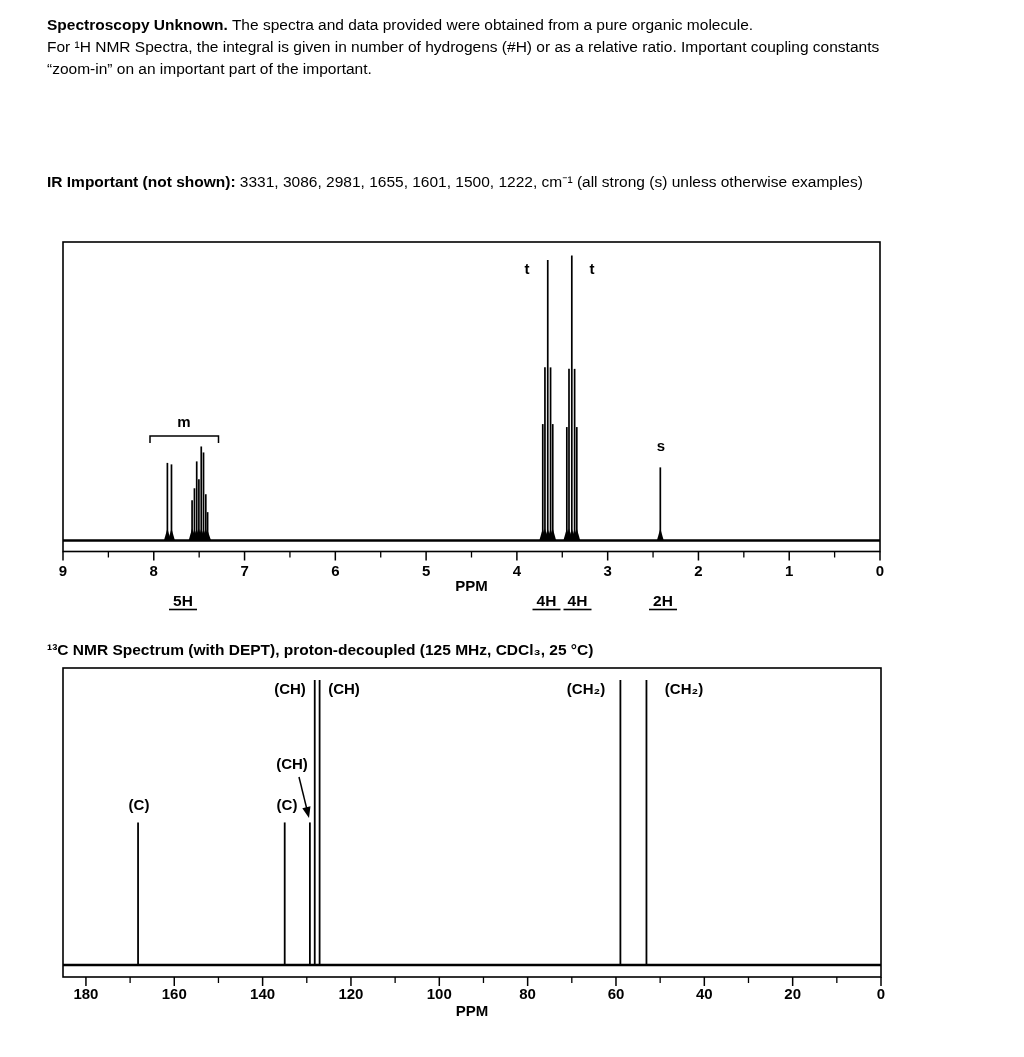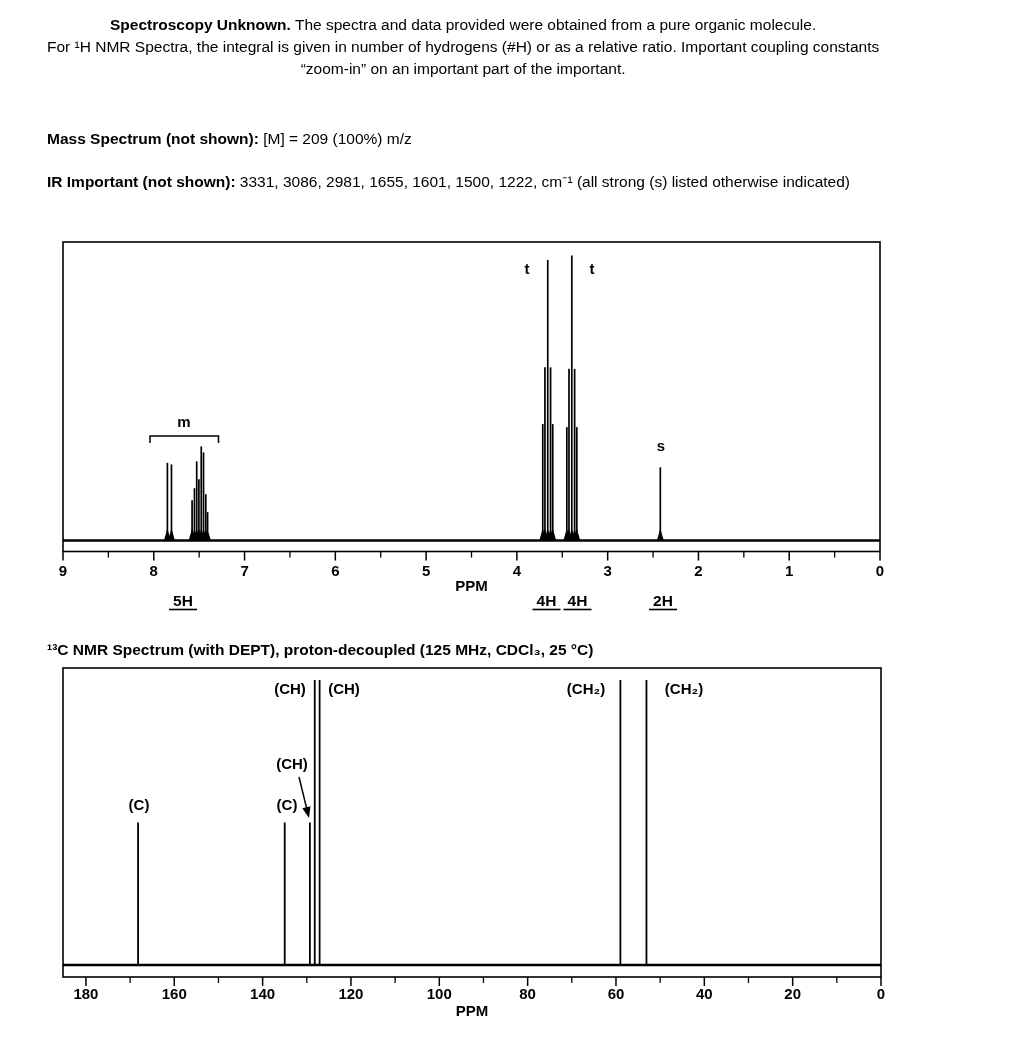--- a/index.html
+++ b/index.html
@@ -9,32 +9,29 @@
   .txt{font-size:15.5px;line-height:22px;white-space:nowrap;}
   .b{font-weight:bold;}
   .i{font-style:italic;}
   svg text{font-family:"Liberation Sans",sans-serif;}
 </style>
 </head>
 <body>
 
 <div id="page">
 
-  <div class="abs txt" style="left:47px;top:14px;text-align:center;">
+  <div class="abs txt" style="left:47px;top:14px;">
     <div><span class="b">Spectroscopy Unknown.</span><span> The spectra and data provided were obtained from a pure organic molecule.</span></div>
     <div>For ¹H NMR Spectra, the integral is given in number of hydrogens (#H) or as a relative ratio. Important coupling constants</div>
     <div>“zoom-in” on an important part of the important.</div>
   </div>
 
-  <div class="abs txt" style="left:47px;top:128px;">
-    <span class="b">Mass Spectrum (not shown):</span><span> [M] = 209 (100%) m/z</span>
-  </div>
 
   <div class="abs txt" style="left:47px;top:171px;">
-    <span class="b">IR Important (not shown):</span><span> 3331, 3086, 2981, 1655, 1601, 1500, 1222, cm⁻¹ (all strong (s) listed otherwise indicated)</span>
+    <span class="b">IR Important (not shown):</span><span> 3331, 3086, 2981, 1655, 1601, 1500, 1222, cm⁻¹ (all strong (s) unless otherwise examples)</span>
   </div>
 
   <div class="abs txt b" style="left:47px;top:639px;text-align:center;">¹³C NMR Spectrum (with DEPT), proton-decoupled (125 MHz, CDCl₃, 25 °C)</div>
 
   <svg id="spectra" class="abs" style="left:0;top:0;" width="1024" height="1057" viewBox="0 0 1024 1057">
       <g>
         <rect x="63" y="242" width="817" height="309.5" fill="none" stroke="#000000" stroke-width="1.6"></rect>
         <line x1="63" y1="540.5" x2="880" y2="540.5" stroke="#000000" stroke-width="2.4"></line>
         <line x1="62.997999999999934" y1="551.5" x2="62.997999999999934" y2="560.5" stroke="#000000" stroke-width="1.5"></line>
         <text x="62.997999999999934" y="576" text-anchor="middle" font-size="15" font-weight="bold" fill="#000000">9</text>

